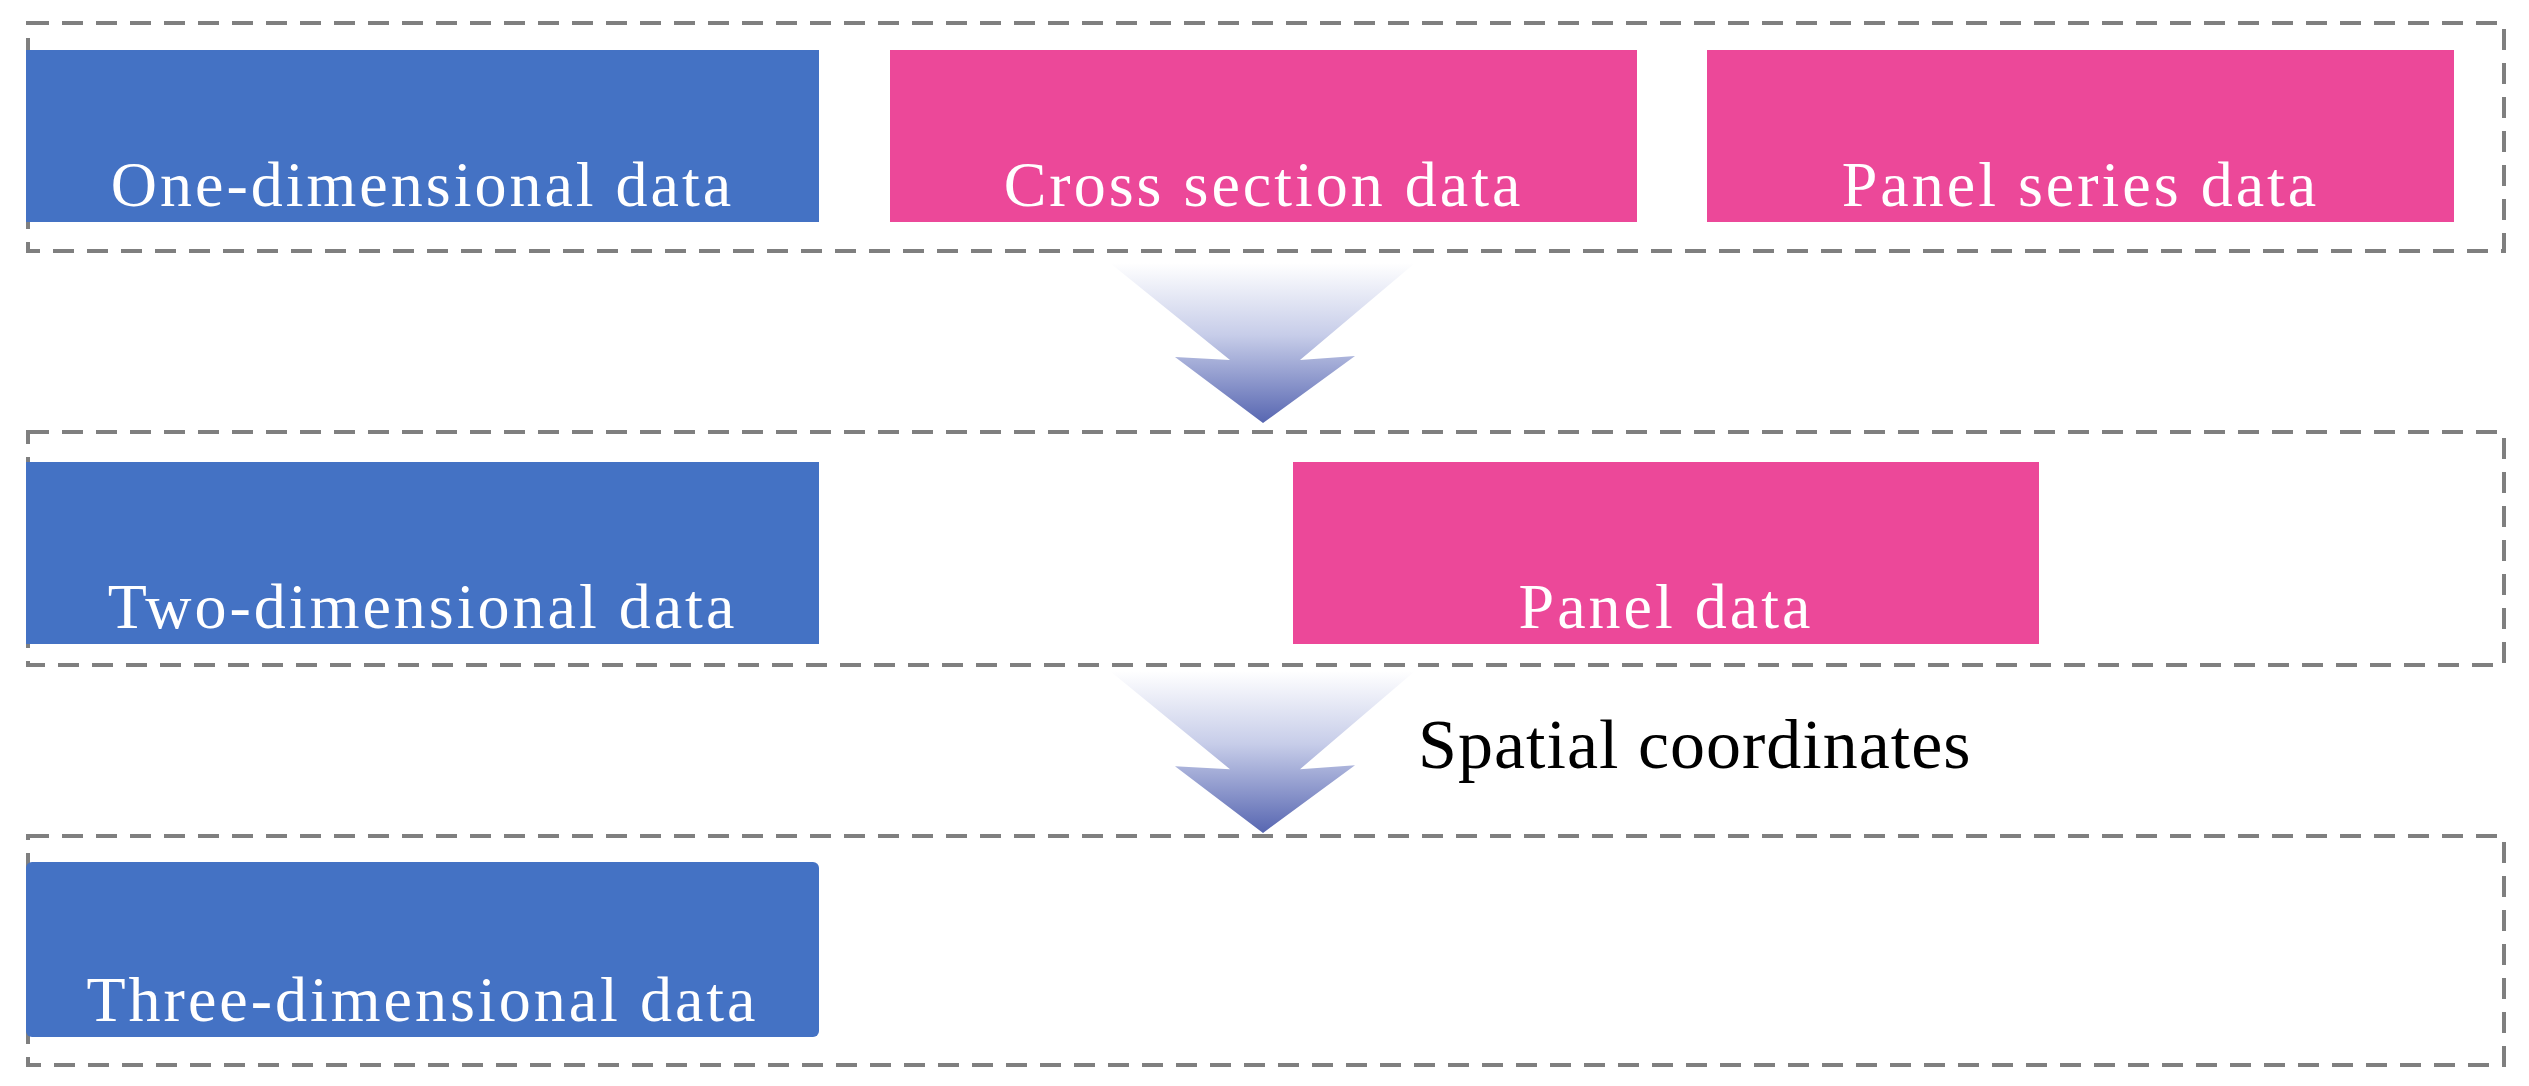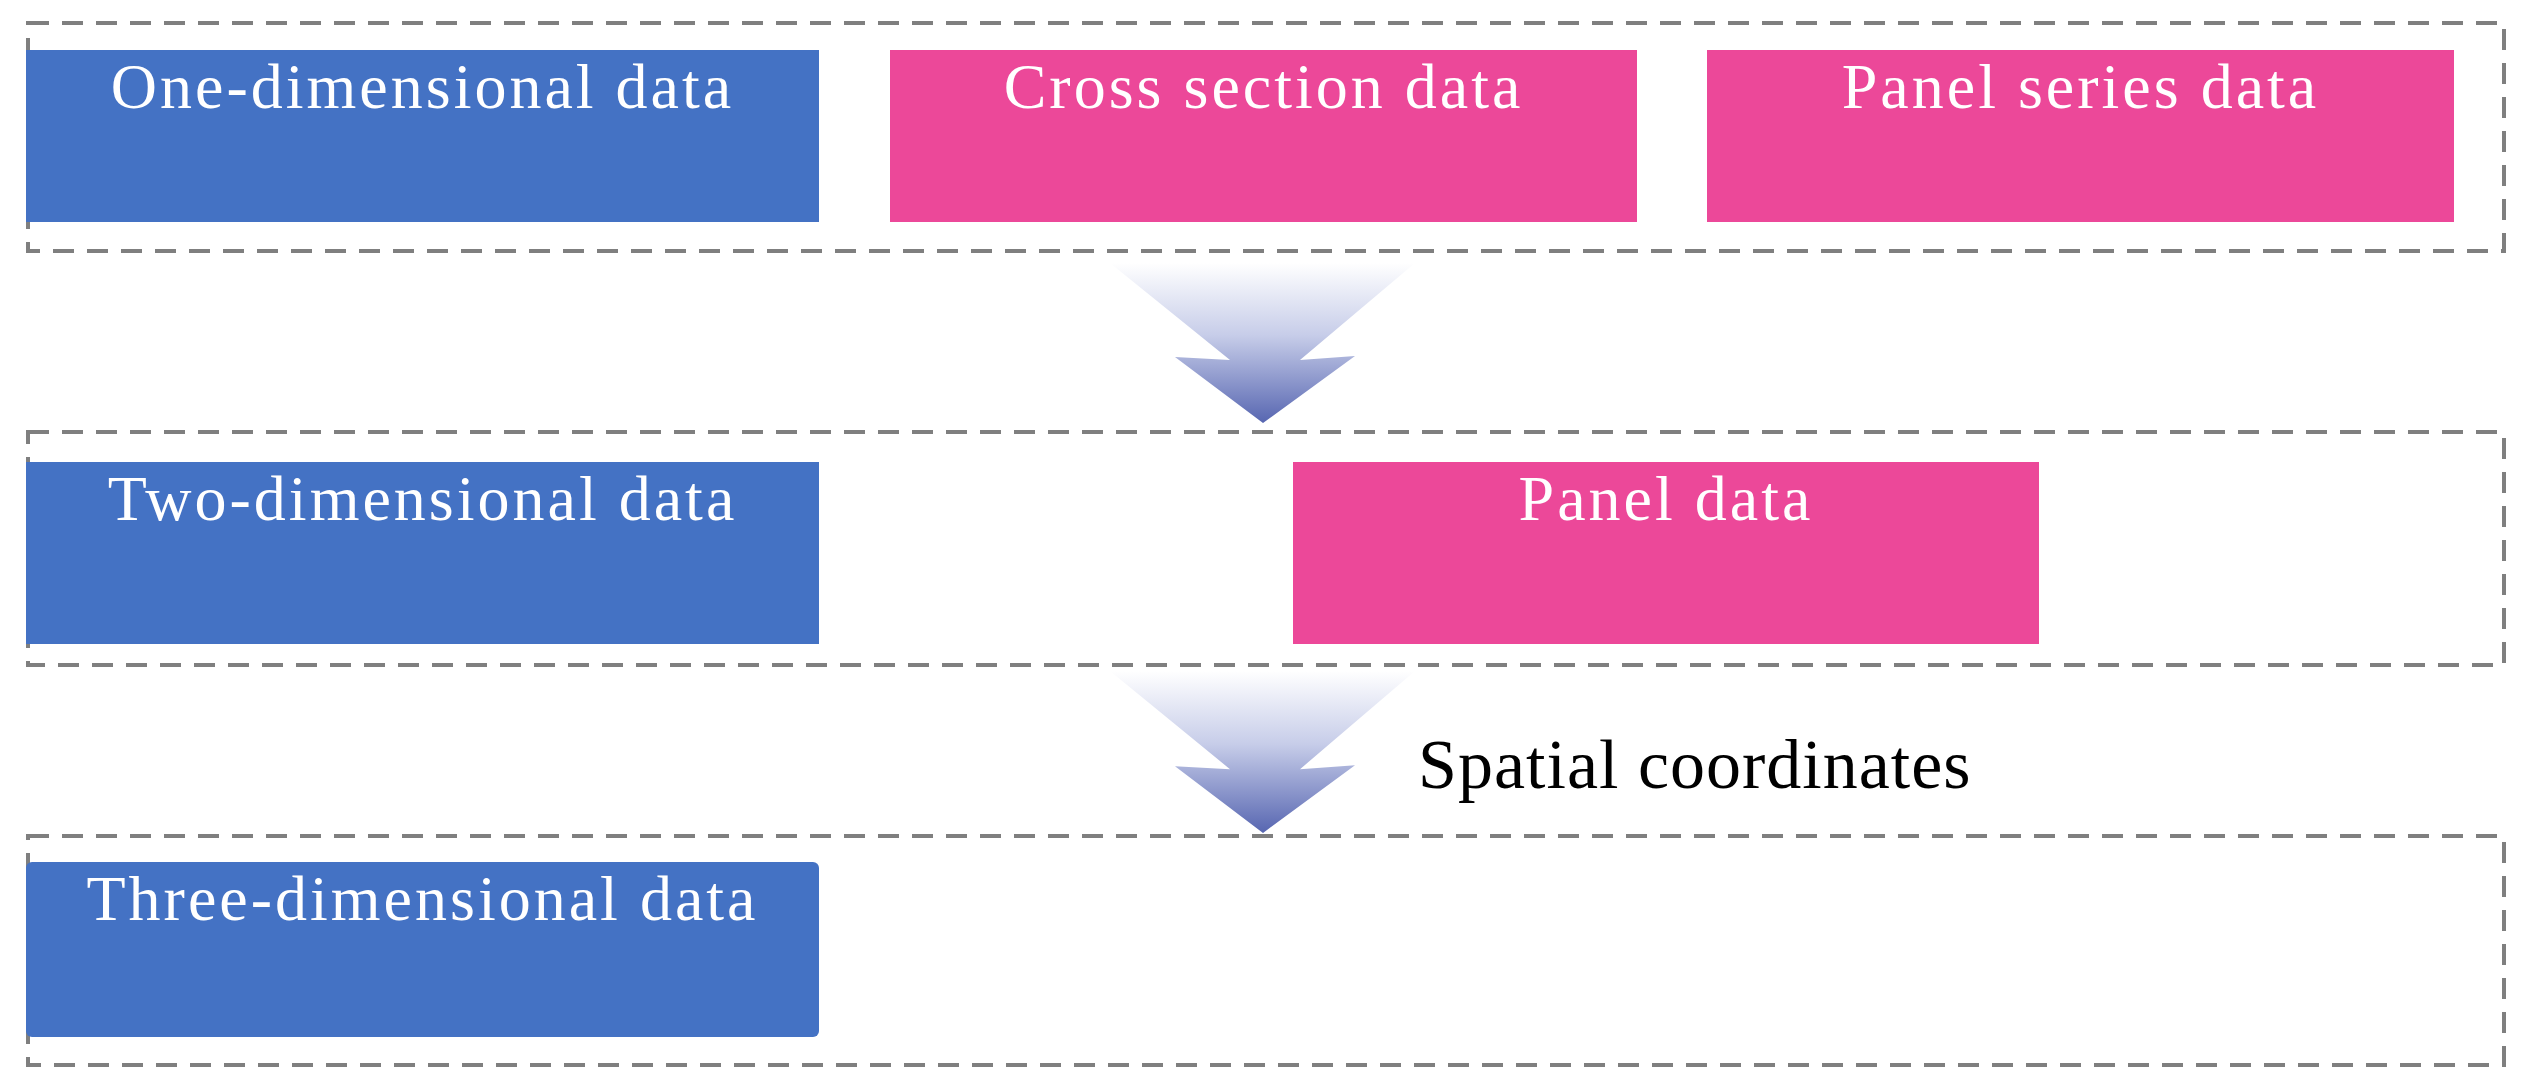--- a/index.html
+++ b/index.html
@@ -14,38 +14,38 @@
   .bg-svg {
     position: absolute;
     left: 0; top: 0;
     width: 2529px; height: 1086px;
     z-index: 1;
   }
   .box {
     position: absolute;
     z-index: 2;
     display: flex;
-    align-items: flex-start;
+    align-items: flex-end;
     justify-content: center;
     color: #ffffff;
     font-size: 64px;
     letter-spacing: 3px;
     white-space: nowrap;
   }
   .box.dim  { background: #4472C4; left: 26px; width: 793px; }
   .box.type { background: #ec4899; }
   
   .t-row1 { top: 50px;  height: 172px; }
   .t-row2 { top: 462px; height: 182px; }
   .t-row3 { top: 862px; height: 175px; border-radius: 6px; }
   .annotation {
     position: absolute;
     z-index: 2;
     left: 1418px;
-    top: 725px;
+    top: 705px;
     font-size: 70px;
     letter-spacing: 1px;
     line-height: 80px;
     color: #000000;
     white-space: nowrap;
   }
 </style>
 </head>
 <body>
 

